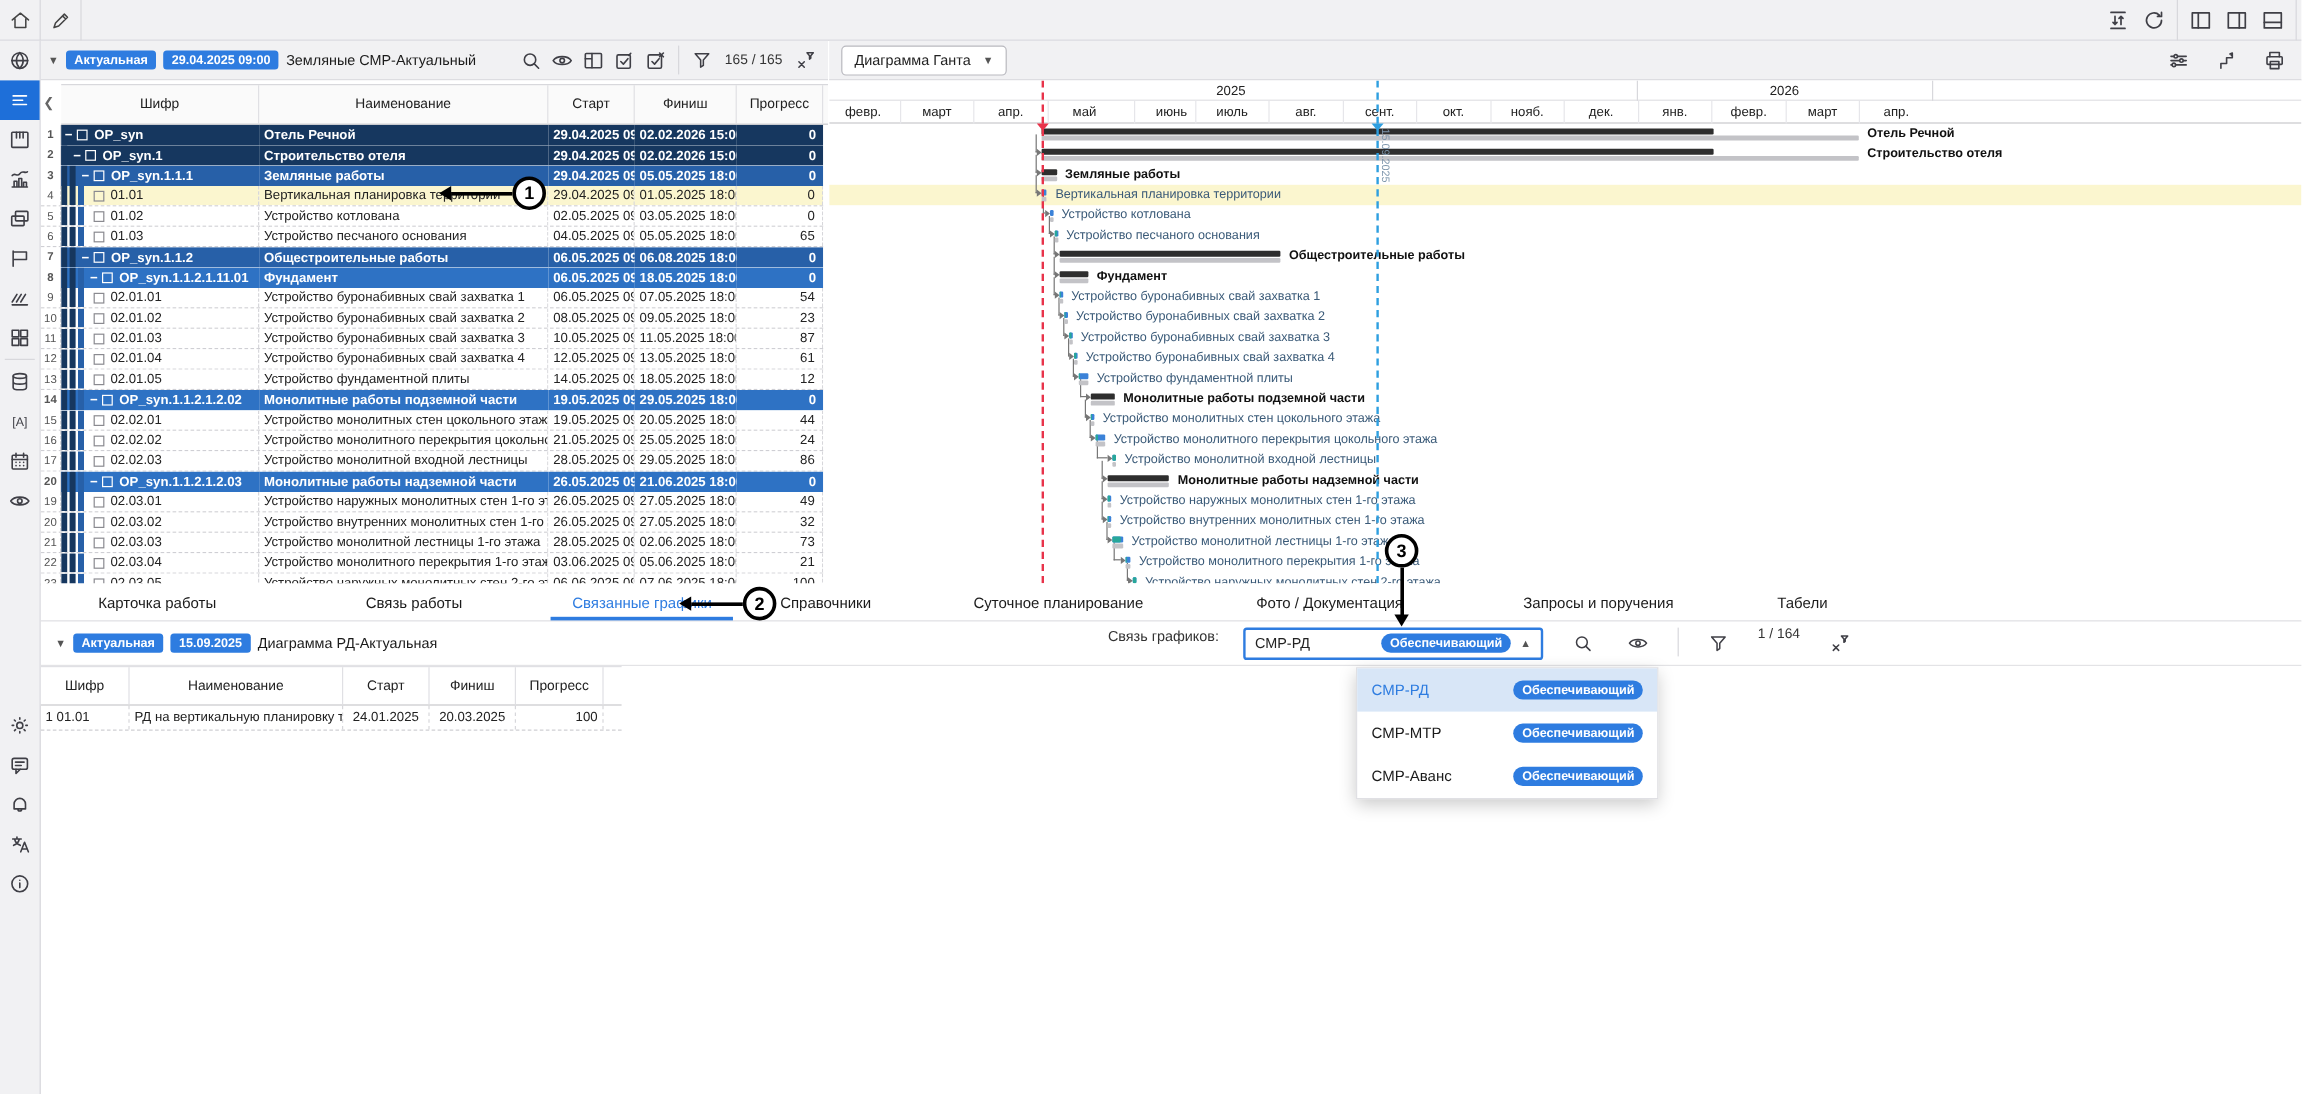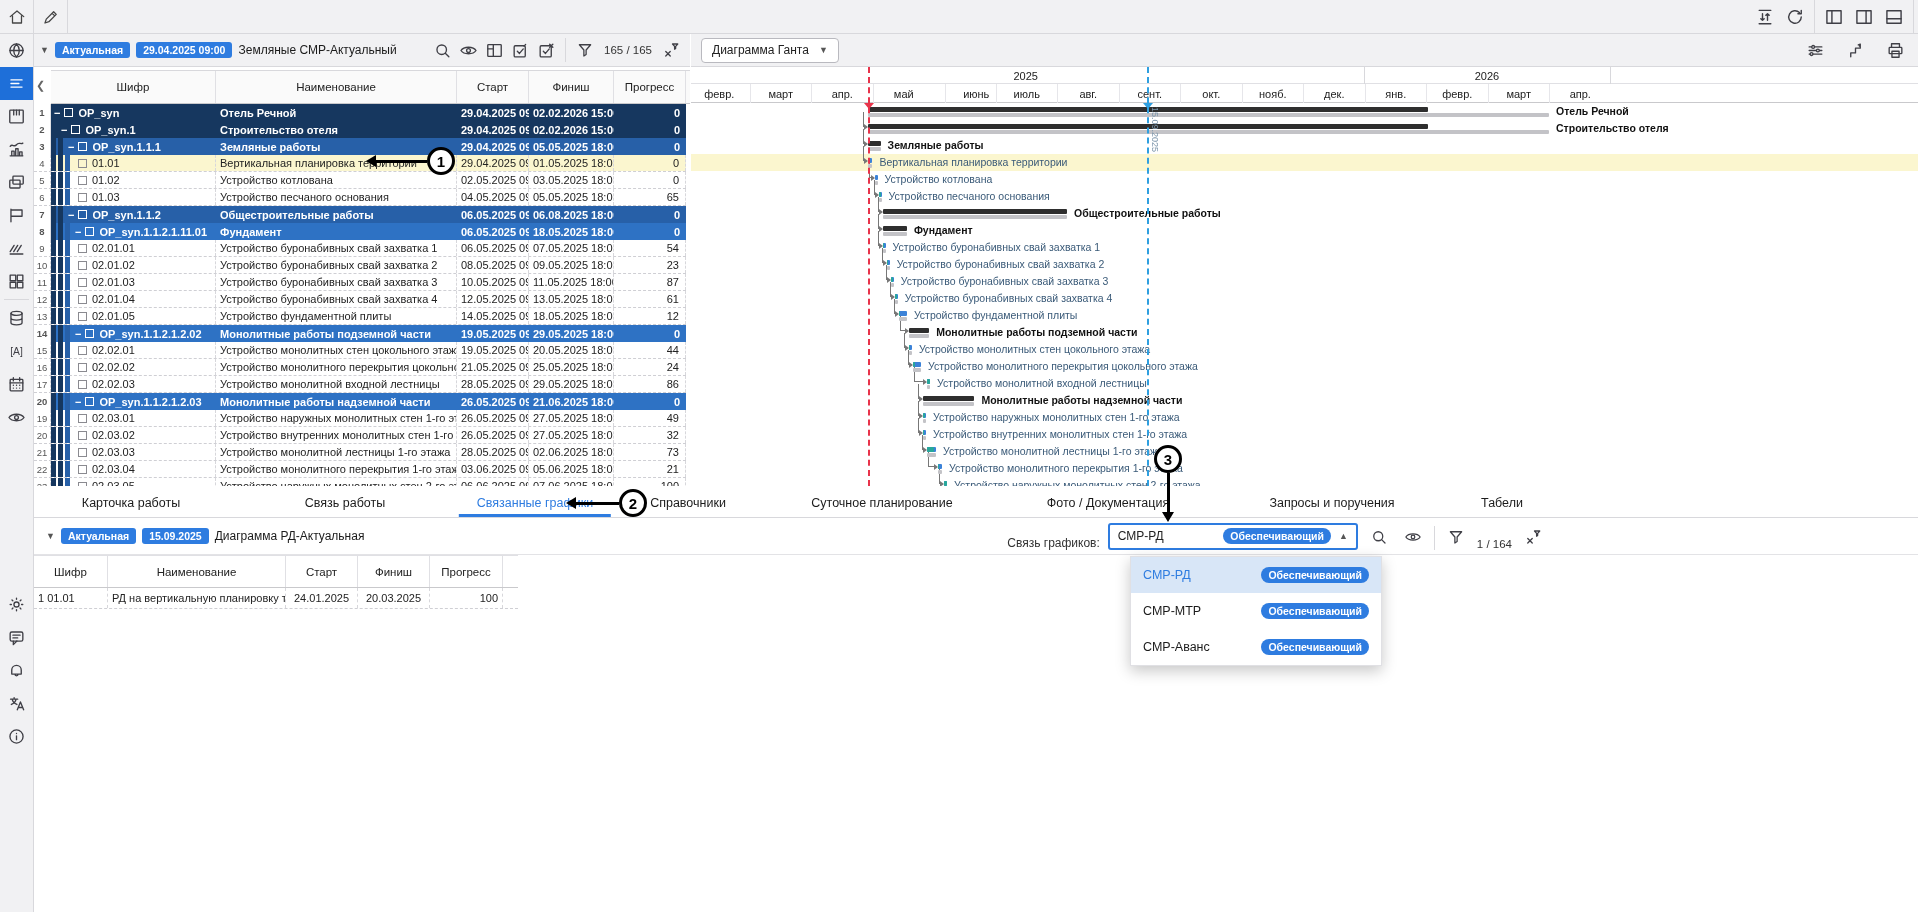--- a/index.html
+++ b/index.html
@@ -94,21 +94,21 @@
   #tabbar { position:absolute; left:34px; top:488px; width:1884px; height:30px; background:#fff;
     border-bottom:1px solid #d8d8dc; }
   .tab { position:absolute; top:0; height:30px; transform:translateX(-50%); display:flex;
     align-items:center; font-size:12.5px; color:#1b1b1b; padding:0 6px; }
   .tab.selected { color:#2e7ce0; }
   .tab.selected::after { content:""; position:absolute; left:-12px; right:-12px; bottom:1px; height:3px; background:#2e7ce0; }
 
   
   #link-bar { position:absolute; left:34px; top:518px; width:1884px; height:37px; background:#fff;
     border-bottom:1px solid #e3e3e6; display:flex; align-items:center; gap:6px; padding:0 12px; }
-  #link-right { margin-left:auto; display:flex; align-items:flex-end; gap:8px; padding-right:360px; }
+  #link-right { margin-left:auto; display:flex; align-items:flex-start; gap:20px; padding-right:360px; }
   #combo { width:250px; height:27px; border:2px solid #2e7ce0; border-radius:3px; background:#fff;
     display:flex; align-items:center; gap:8px; padding:0 8px; font-size:12px; }
   #combo .badge { margin-left:auto; }
   .link-label { font-size:12px; color:#333; }
 
   #btable { position:absolute; left:34px; top:555px; width:484px; }
   #bthead { display:flex; height:33px; background:#fff; border-bottom:1px solid #c9c9cc; border-top:1px solid #e0e0e4; }
   .bth { font-size:11.5px; display:flex; align-items:center; justify-content:center; border-right:1px solid #e0e0e4; }
   .brow { display:flex; height:21px; font-size:11px; border-bottom:1px dashed #cfcfd4; }
   .brow .cell { display:flex; align-items:center; border-right:1px dashed #d7d7db; overflow:hidden; white-space:nowrap; padding:0 4px; }

